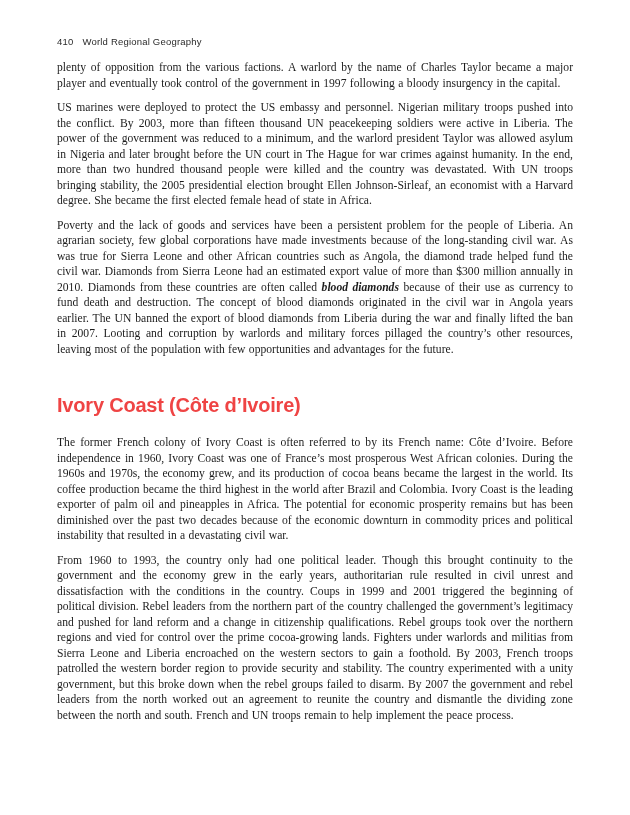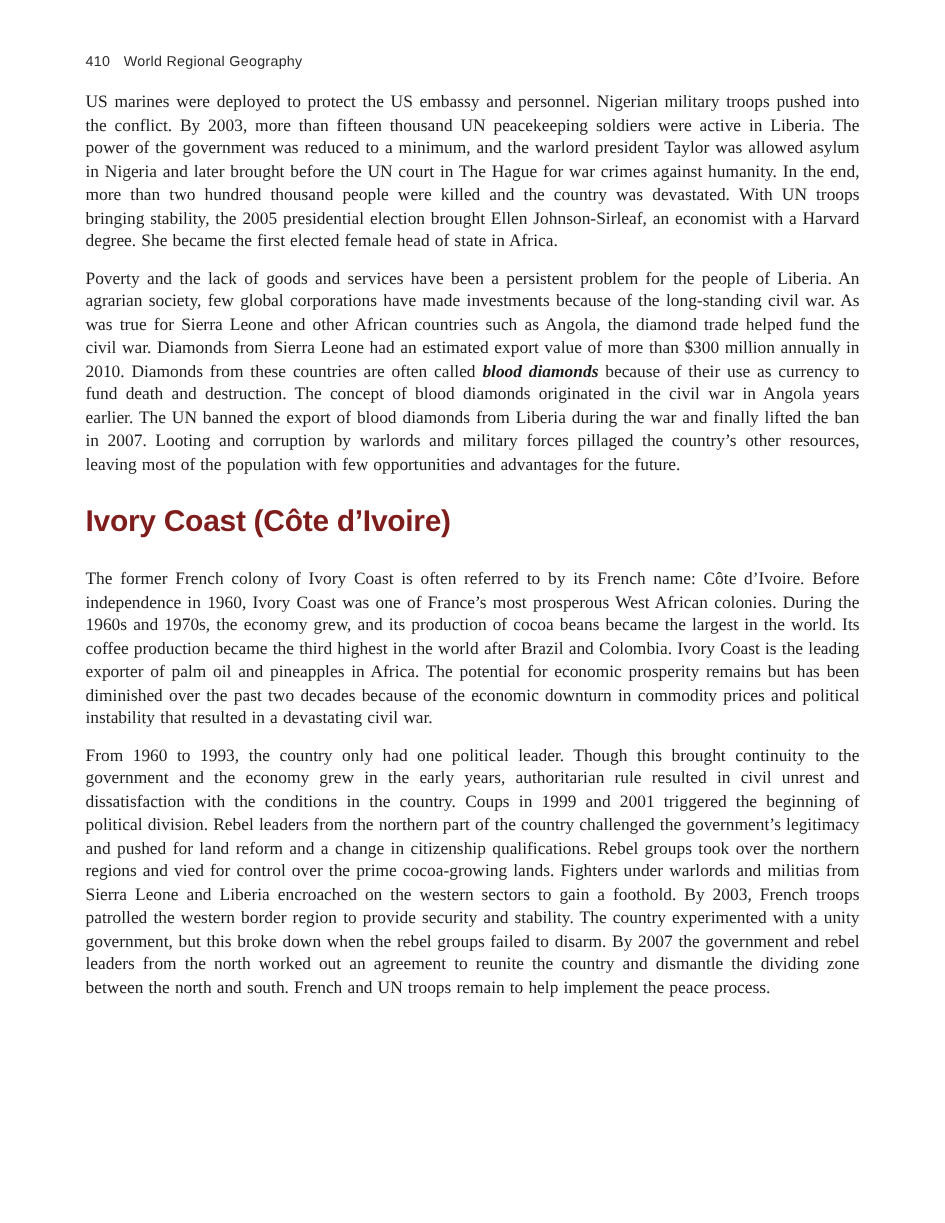--- a/index.html
+++ b/index.html
@@ -37,36 +37,37 @@
     word-spacing: 0.5px;
   }
   .body-text p .bold-term {
     font-weight: bold;
     font-style: italic;
   }
   h1.section-heading {
     font-family: "Liberation Sans", sans-serif;
     font-size: 20px;
     font-weight: bold;
-    color: #7f1d1d;
+    color: #ef4444;
     letter-spacing: -0.2px;
-    margin: 20px 0 18px 0;
+    margin: 37px 0 18px 0;
   }
 </style>
 </head>
 <body>
 
 <div class="page">
 
   <div class="running-header">
     <span class="page-num">410</span><span>World Regional Geography</span>
   </div>
 
   <div class="body-text">
 
+    <p>plenty of opposition from the various factions. A warlord by the name of Charles Taylor became a major player and eventually took control of the government in 1997 following a bloody insurgency in the capital.</p>
 
     <p>US marines were deployed to protect the US embassy and personnel. Nigerian military troops pushed into the conflict. By 2003, more than fifteen thousand UN peacekeeping soldiers were active in Liberia. The power of the government was reduced to a minimum, and the warlord president Taylor was allowed asylum in Nigeria and later brought before the UN court in The Hague for war crimes against humanity. In the end, more than two hundred thousand people were killed and the country was devastated. With UN troops bringing stability, the 2005 presidential election brought Ellen Johnson-Sirleaf, an economist with a Harvard degree. She became the first elected female head of state in Africa.</p>
 
     <p><span>Poverty and the lack of goods and services have been a persistent problem for the people of Liberia. An agrarian society, few global corporations have made investments because of the long-standing civil war. As was true for Sierra Leone and other African countries such as Angola, the diamond trade helped fund the civil war. Diamonds from Sierra Leone had an estimated export value of more than $300 million annually in 2010. Diamonds from these countries are often called </span><span class="bold-term">blood diamonds</span><span> because of their use as currency to fund death and destruction. The concept of blood diamonds originated in the civil war in Angola years earlier. The UN banned the export of blood diamonds from Liberia during the war and finally lifted the ban in 2007. Looting and corruption by warlords and military forces pillaged the country’s other resources, leaving most of the population with few opportunities and advantages for the future.</span></p>
 
     <h1 class="section-heading">Ivory Coast (Côte d’Ivoire)</h1>
 
     <p>The former French colony of Ivory Coast is often referred to by its French name: Côte d’Ivoire. Before independence in 1960, Ivory Coast was one of France’s most prosperous West African colonies. During the 1960s and 1970s, the economy grew, and its production of cocoa beans became the largest in the world. Its coffee production became the third highest in the world after Brazil and Colombia. Ivory Coast is the leading exporter of palm oil and pineapples in Africa. The potential for economic prosperity remains but has been diminished over the past two decades because of the economic downturn in commodity prices and political instability that resulted in a devastating civil war.</p>
 
     <p>From 1960 to 1993, the country only had one political leader. Though this brought continuity to the government and the economy grew in the early years, authoritarian rule resulted in civil unrest and dissatisfaction with the conditions in the country. Coups in 1999 and 2001 triggered the beginning of political division. Rebel leaders from the northern part of the country challenged the government’s legitimacy and pushed for land reform and a change in citizenship qualifications. Rebel groups took over the northern regions and vied for control over the prime cocoa-growing lands. Fighters under warlords and militias from Sierra Leone and Liberia encroached on the western sectors to gain a foothold. By 2003, French troops patrolled the western border region to provide security and stability. The country experimented with a unity government, but this broke down when the rebel groups failed to disarm. By 2007 the government and rebel leaders from the north worked out an agreement to reunite the country and dismantle the dividing zone between the north and south. French and UN troops remain to help implement the peace process.</p>

